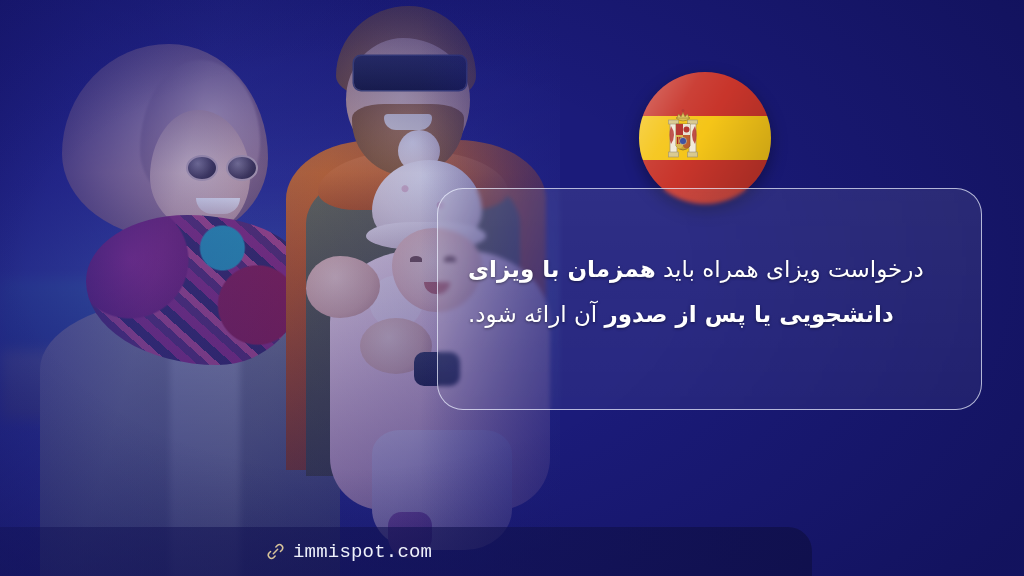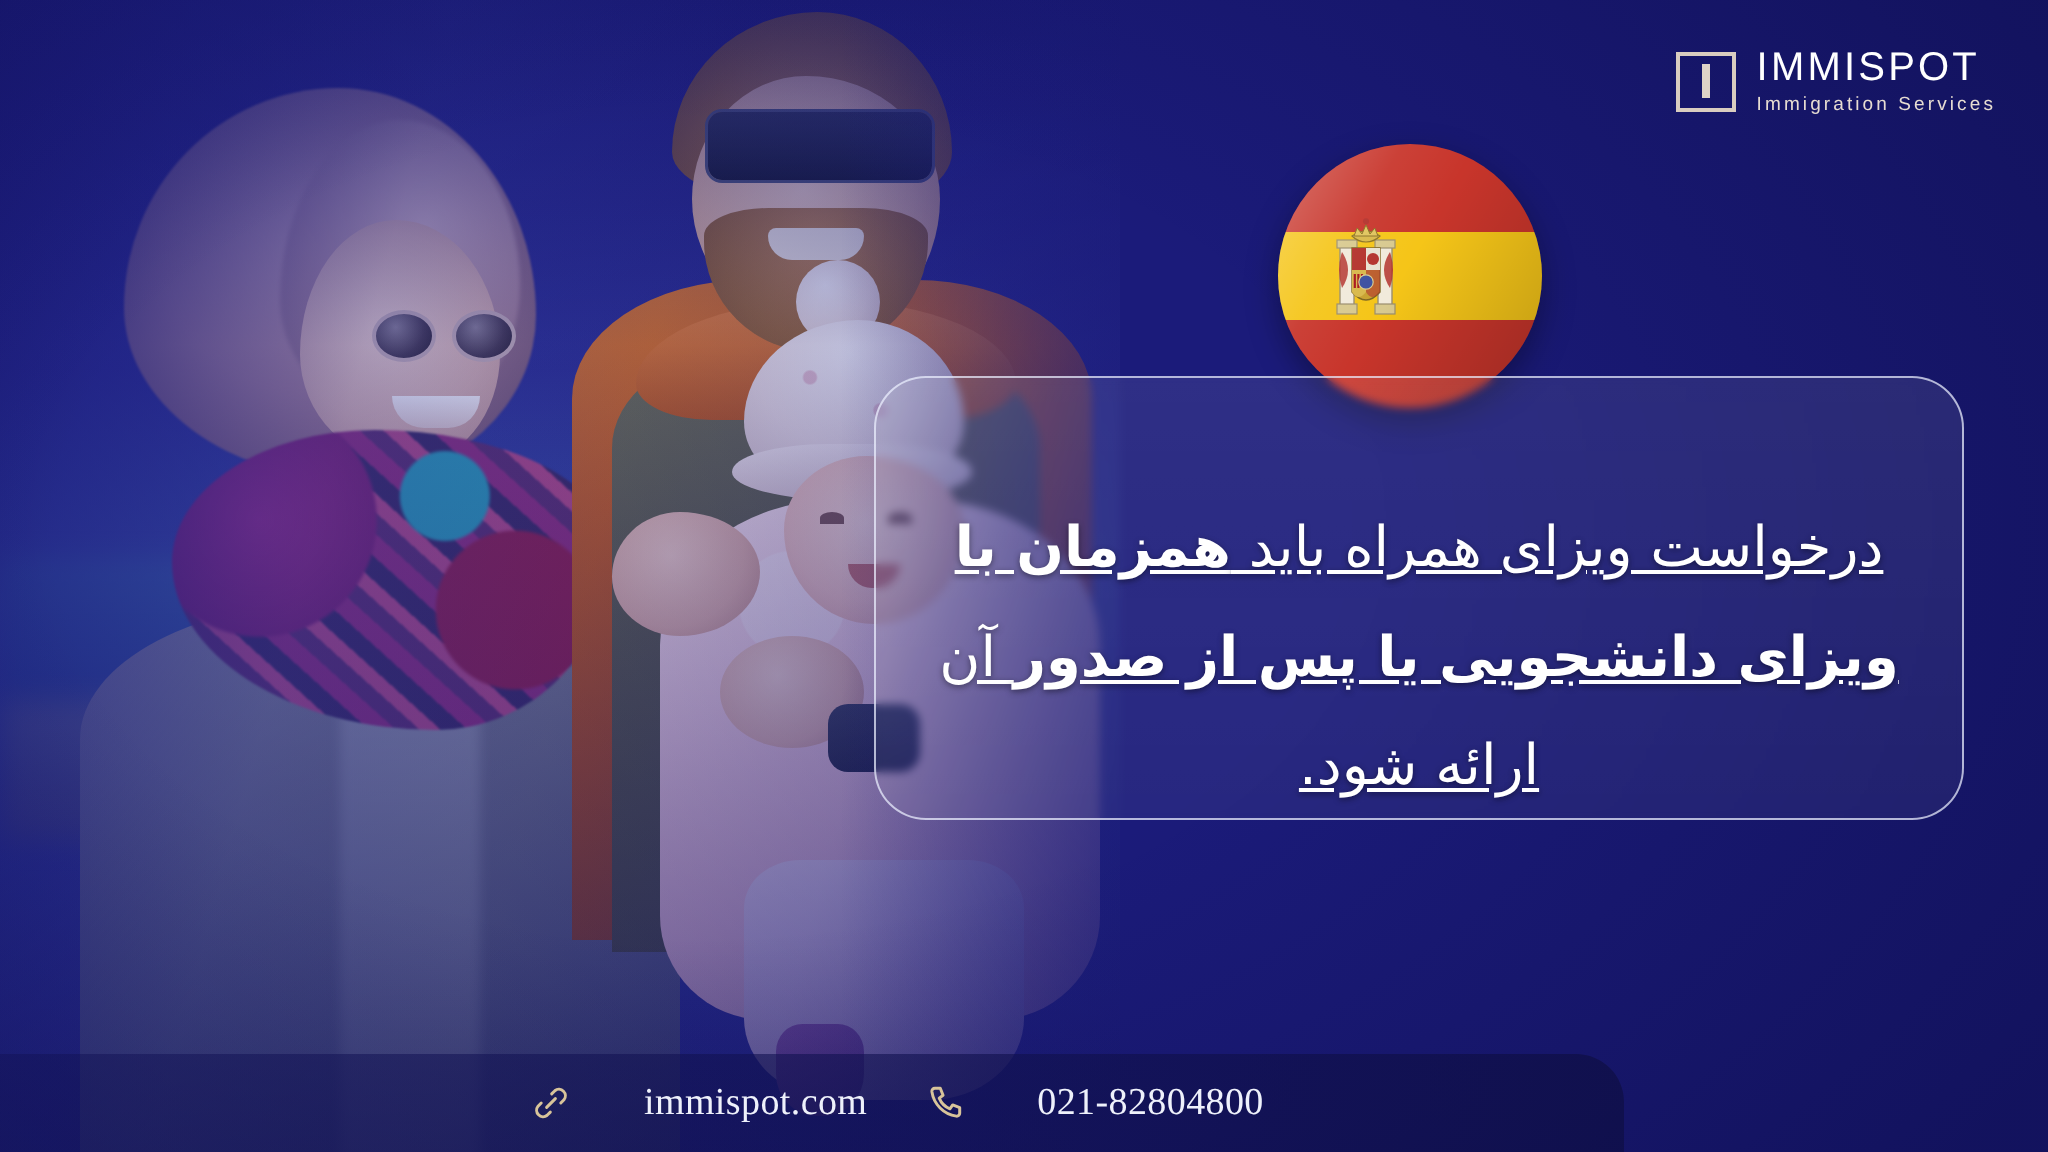--- a/index.html
+++ b/index.html
@@ -283,44 +283,43 @@
   
   .text-card{
     position:absolute; left:437px; top:188px; width:545px; height:222px;
     border:1.4px solid rgba(236,240,255,.72);
     border-radius:26px;
     background:linear-gradient(180deg, rgba(255,255,255,.09) 0%, rgba(255,255,255,.055) 100%);
     backdrop-filter:blur(2px);
   }
   .card-text{
     position:absolute; right:30px; left:30px; top:58px;
-    direction:rtl; text-align:center;
+    direction:rtl; text-align:left;
     color:#fff;
     font-family:"DejaVu Sans", sans-serif;
-    font-size:28px; line-height:1.95;
+    font-size:23px; line-height:1.95;
     letter-spacing:.2px;
     text-shadow:0 1px 3px rgba(0,0,0,.45);
-    text-decoration:underline;
   }
   .card-text b{ font-weight:700; }
 
   
   .footer-bar{
     position:absolute; left:0; bottom:0; width:812px; height:49px;
     background:linear-gradient(90deg, rgba(18,18,86,.50) 0%, rgba(17,17,80,.62) 55%, rgba(14,14,68,.72) 100%);
     border-radius:0 24px 0 0;
   }
   .footer-items{
     position:absolute; left:265px; bottom:0; height:49px;
     display:flex; align-items:center; gap:28px;
   }
   .f-item{ display:flex; align-items:center; gap:7px; }
   .f-item .f-label{
-    font-family:Liberation Serif, serif;
-    font-size:19px; color:#eef1fb; letter-spacing:.2px;margin-left:29px;
+    font-family:Liberation Mono, monospace;
+    font-size:19px; color:#eef1fb; letter-spacing:.2px;
   }
   .f-icon{ width:21px; height:21px; display:block; flex:0 0 auto; }
 </style>
 </head>
 <body>
 
 <div id="banner">
 
   <div class="photo-layer">
     <div class="sky"></div>
@@ -362,29 +361,20 @@
     <div class="hand-a"></div>
     <div class="hand-b"></div>
     <div class="watch"></div>
 
     <div class="photo-tint"></div>
   </div>
 
   <div class="right-fade"></div>
   <div class="vignette"></div>
 
-  <div class="logo">
-    <div class="logo-mark">
-        <i></i>
-      </div>
-    <div class="logo-txt">
-      <span class="logo-name">IMMISPOT</span>
-      <span class="logo-sub">Immigration Services</span>
-    </div>
-  </div>
 
   <div class="flag-badge">
     <div class="fb-red-top"></div>
     <div class="fb-yellow"></div>
     <div class="fb-red-bot"></div>
     <svg class="coat" viewBox="0 0 36 62">
       <rect x="5" y="17" width="7" height="30" fill="#f1eadb" stroke="#9a8e6e" stroke-width=".7"></rect>
       <rect x="24" y="17" width="7" height="30" fill="#f1eadb" stroke="#9a8e6e" stroke-width=".7"></rect>
       <rect x="3.5" y="14" width="10" height="4" fill="#d8c98f" stroke="#9a8e6e" stroke-width=".6"></rect>
       <rect x="22.5" y="14" width="10" height="4" fill="#d8c98f" stroke="#9a8e6e" stroke-width=".6"></rect>
@@ -417,22 +407,16 @@
     <div class="f-item">
       <svg class="f-icon" viewBox="0 0 24 24" fill="none" stroke="#d8c49a" stroke-width="1.7" stroke-linecap="round">
         <path d="M9.5 14.5 L14.5 9.5"></path>
         <path d="M12.4 6.8 L14.2 5 a3.7 3.7 0 0 1 5.2 5.2 l-1.8 1.8"></path>
         <path d="M11.6 17.2 L9.8 19 a3.7 3.7 0 0 1 -5.2 -5.2 l1.8 -1.8"></path>
       </svg>
       <span class="f-label">immispot.com</span>
     </div>
 
 
-    <div class="f-item">
-      <svg class="f-icon" viewBox="0 0 24 24" fill="none" stroke="#d8c49a" stroke-width="1.7" stroke-linecap="round" stroke-linejoin="round">
-        <path d="M6.2 3.6 h3.1 l1.6 4 -2.2 1.6 a11 11 0 0 0 6.1 6.1 l1.6 -2.2 4 1.6 v3.1 a1.7 1.7 0 0 1 -1.9 1.7 A16.6 16.6 0 0 1 4.5 5.5 A1.7 1.7 0 0 1 6.2 3.6 z"></path>
-      </svg>
-      <span class="f-label">021-82804800</span>
-    </div>
 
   </div>
 
 </div>
 
 </body></html>

